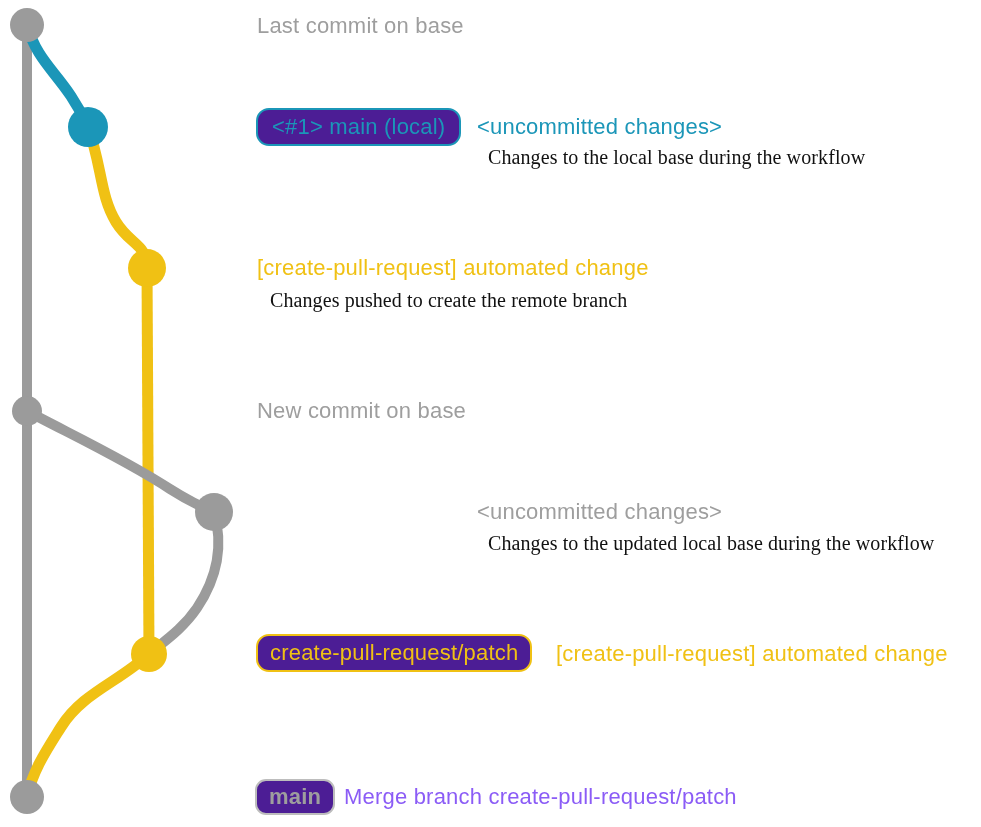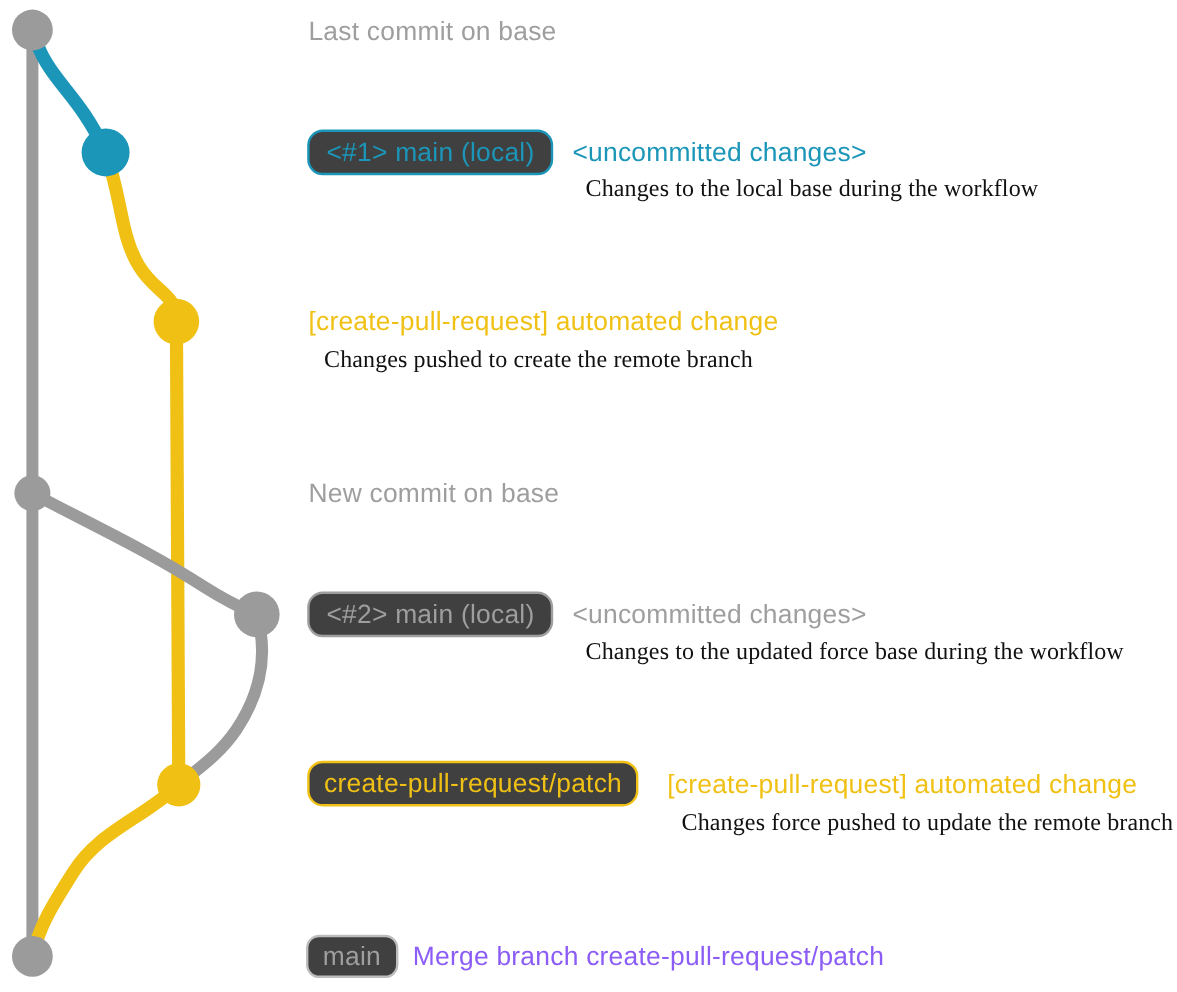--- a/index.html
+++ b/index.html
@@ -11,21 +11,21 @@
   .txt{position:absolute;white-space:nowrap;}
   .sans{font-size:22px;line-height:26px;letter-spacing:0.2px;}
   .serif-note{
     font-family:"Liberation Serif",serif;
     font-size:20px;line-height:23px;letter-spacing:0.1px;
   }
   .badge{
     position:absolute;display:inline-block;white-space:nowrap;
     font-size:22px;line-height:26px;letter-spacing:0.2px;
     padding:4px 14px;border:2px solid;border-radius:13px;
-    background:#404040;
+    background:#4c1d95;
   }
   .badge-small{padding:3px 12px;border-radius:11px;}
 </style>
 </head>
 <body>
 
 <div class="stage">
 
   <svg class="graph-svg" width="250" height="827" viewBox="0 0 250 827">
 
@@ -50,24 +50,22 @@
 
   <div class="badge" style="left: 256px; top: 108px; color: rgb(27, 150, 184); border-color: rgb(27, 150, 184);">&lt;#1&gt; main (local)</div>
   <div class="txt sans" style="left: 477px; top: 114px; color: rgb(27, 150, 184);">&lt;uncommitted changes&gt;</div>
   <div class="txt serif-note" style="left: 488px; top: 146px; color: rgb(17, 17, 17);">Changes to the local base during the workflow</div>
 
   <div class="txt sans" style="left: 257px; top: 255px; color: rgb(240, 193, 20);">[create-pull-request] automated change</div>
   <div class="txt sans" style="left: 257px; top: 398px; color: rgb(158, 158, 158);">New commit on base</div>
 
   <div class="txt serif-note" style="left: 270px; top: 289px; color: rgb(17, 17, 17);">Changes pushed to create the remote branch</div>
 
-  <div class="badge" style="left: 256px; top: 493px; color: rgb(158, 158, 158); border-color: rgb(158, 158, 158);">&lt;#2&gt; main (local)</div>
   <div class="txt sans" style="left: 477px; top: 499px; color: rgb(158, 158, 158);">&lt;uncommitted changes&gt;</div>
-  <div class="txt serif-note" style="left: 488px; top: 532px; color: rgb(17, 17, 17);">Changes to the updated force base during the workflow</div>
+  <div class="txt serif-note" style="left: 488px; top: 532px; color: rgb(17, 17, 17);">Changes to the updated local base during the workflow</div>
 
   <div class="badge" style="left: 256px; top: 634px; padding: 4px 12px; color: rgb(240, 193, 20); border-color: rgb(240, 193, 20); text-align: center;">create-pull-request/patch</div>
   <div class="txt sans" style="left: 556px; top: 641px; color: rgb(240, 193, 20);">[create-pull-request] automated change</div>
-  <div class="txt serif-note" style="left: 568px; top: 675px; color: rgb(17, 17, 17);">Changes force pushed to update the remote branch</div>
 
-  <div class="badge badge-small" style="left: 255px; top: 779px; color: rgb(158, 158, 158); border-color: rgb(189, 189, 189);">main</div>
+  <div class="badge badge-small" style="left: 255px; top: 779px; color: rgb(158, 158, 158); border-color: rgb(189, 189, 189); font-weight: bold;">main</div>
   <div class="txt sans" style="left: 344px; top: 784px; color: #8b5cf6;">Merge branch create-pull-request/patch</div>
 
 </div>
 
 </body></html>

